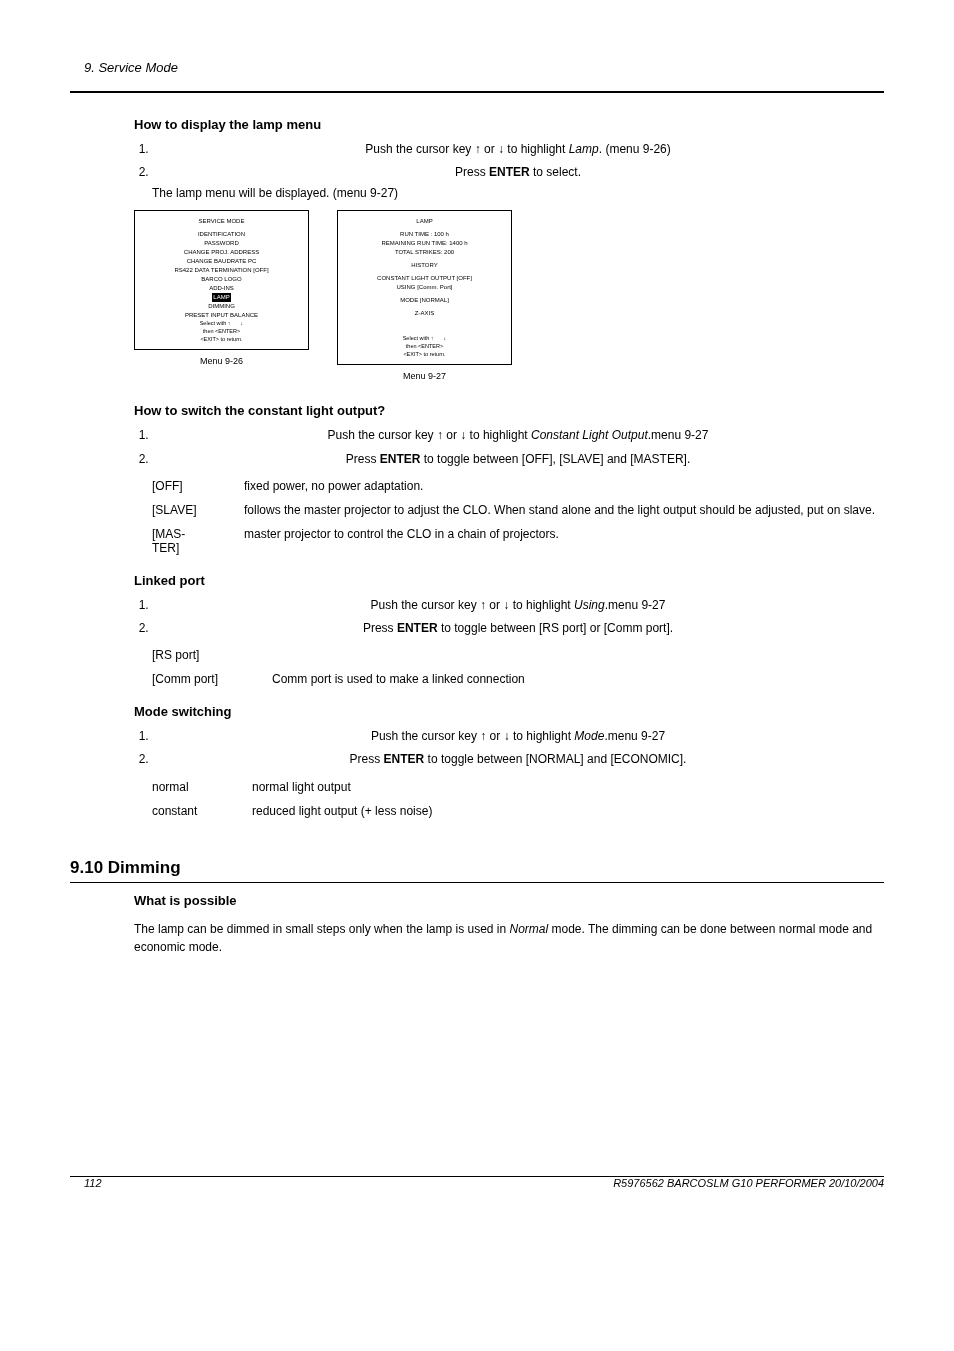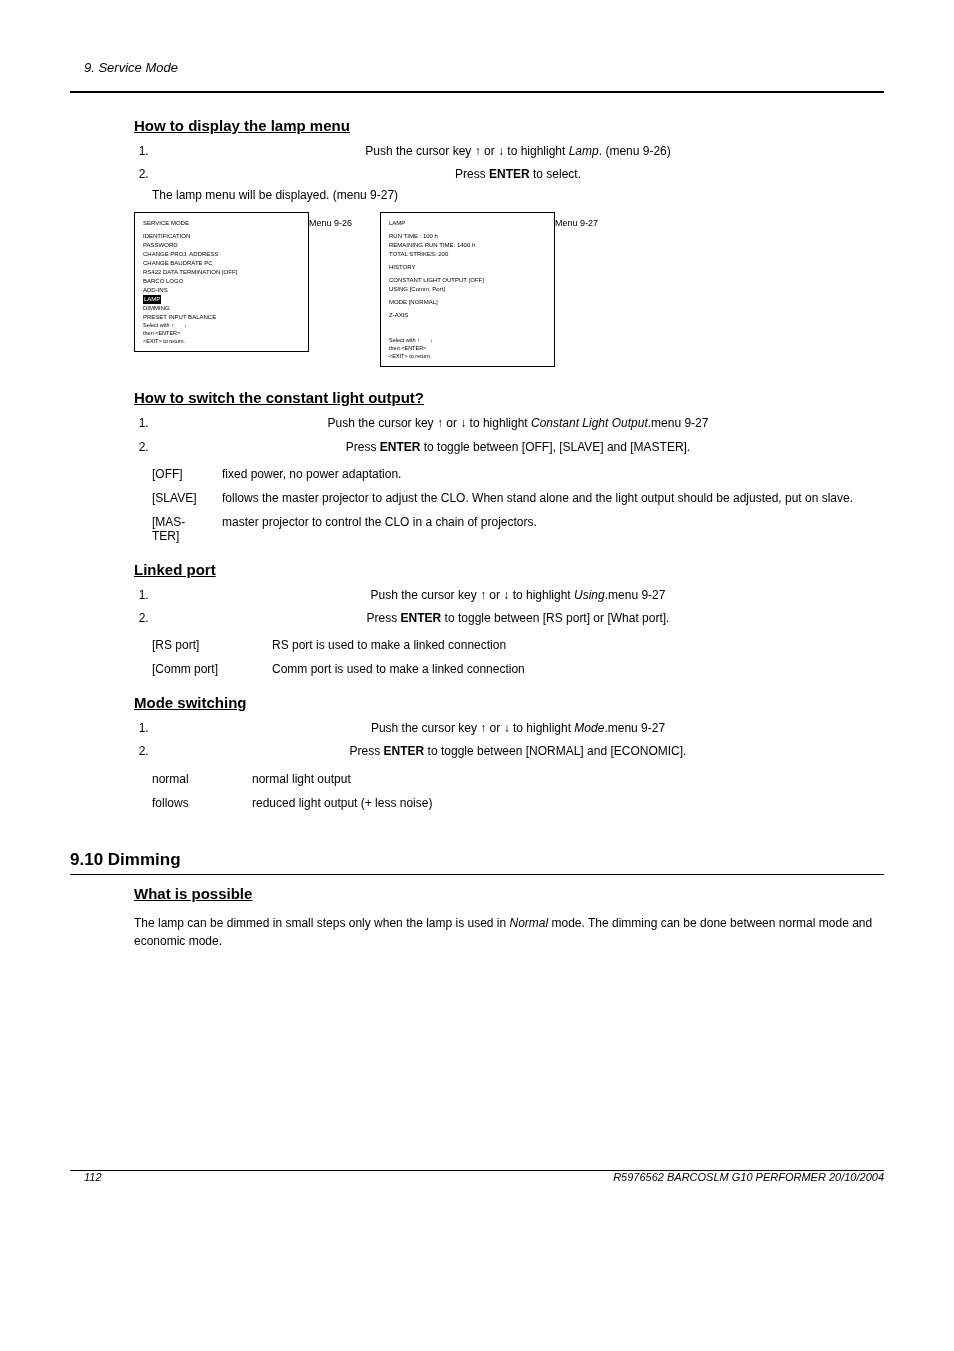--- a/index.html
+++ b/index.html
@@ -22,23 +22,22 @@
     margin-bottom: 24px;
   }
   .thin-rule {
     border-top: 1px solid #000;
     margin-top: 4px;
     margin-bottom: 10px;
   }
   .section { margin-left: 64px; margin-bottom: 18px; }
   .section-h {
     font-weight: bold;
-    font-size: 15px;
+    font-size: 13px;
     margin-bottom: 8px;
-    text-decoration: underline;
   }
   ol.steps {
     list-style: decimal;
     padding-left: 18px;
     text-align: center;
   }
   ol.steps li {
     font-size: 12px;
     line-height: 1.6;
     margin-bottom: 4px;
@@ -47,21 +46,21 @@
     margin-left: 18px;
     font-size: 12px;
     margin-bottom: 6px;
   }
   .menu-figs {
     display: flex;
     gap: 28px;
     margin-top: 10px;
     margin-bottom: 22px;
   }
-  .menu-box-wrap { display: flex; flex-direction: row; }
+  .menu-box-wrap { display: flex; flex-direction: column; text-align: center; }
   .menu-box {
     border: 1px solid #000;
     width: 175px;
     height: 140px;
     background: #fff;
     font-size: 6px;
     padding: 6px 8px;
     line-height: 1.5;
     position: relative;
     font-family: Arial, sans-serif;
@@ -75,21 +74,21 @@
     right: 8px;
     font-size: 5.5px;
   }
   .menu-box .arrows::before { content: "↑"; padding-right: 10px;}
   .menu-box .arrows::after { content: "↓"; }
   .menu-caption { font-size: 9px; margin-top: 6px; }
   .def-table { margin-top: 10px; margin-left: 18px; }
   .def-row { display: flex; margin-bottom: 10px; font-size: 12px; }
   .def-row .term { flex: 0 0 auto; }
   .def-row .desc { flex: 1; }
-  .w-off .term { width: 70px; }
+  .w-off .term { width: 92px; }
   .w-port .term { width: 120px; }
   .w-mode .term { width: 100px; }
   .h2-dimming {
     font-weight: bold;
     font-size: 17px;
     margin-top: 40px;
   }
   .footer-bar {
     display: flex;
     justify-content: space-between;
@@ -198,27 +197,26 @@
   </div>
 </div>
 
 <div class="section">
   <div class="section-h">Linked port</div>
   <ol class="steps">
     <li>
       <span>Push the cursor key ↑ or ↓ to highlight </span><i>Using</i><span>.menu 9-27</span>
     </li>
     <li>
-      <span>Press </span><b>ENTER</b><span> to toggle between [RS port] or [What port].</span>
+      <span>Press </span><b>ENTER</b><span> to toggle between [RS port] or [Comm port].</span>
     </li>
   </ol>
   <div class="def-table">
     <div class="def-row w-port">
       <div class="term">[RS port]</div>
-      <div class="desc">RS port is used to make a linked connection</div>
     </div>
     <div class="def-row w-port">
       <div class="term">[Comm port]</div>
       <div class="desc">Comm port is used to make a linked connection</div>
     </div>
   </div>
 </div>
 
 <div class="section">
   <div class="section-h">Mode switching</div>
@@ -229,21 +227,21 @@
     <li>
       <span>Press </span><b>ENTER</b><span> to toggle between [NORMAL] and [ECONOMIC].</span>
     </li>
   </ol>
   <div class="def-table">
     <div class="def-row w-mode">
       <div class="term">normal</div>
       <div class="desc">normal light output</div>
     </div>
     <div class="def-row w-mode">
-      <div class="term">follows</div>
+      <div class="term">constant</div>
       <div class="desc">reduced light output (+ less noise)</div>
     </div>
   </div>
 </div>
 
 <div>
   <div class="h2-dimming">9.10 Dimming</div>
   <div class="thin-rule"></div>
   <div class="section" style="margin-top:6px;">
     <div class="section-h">What is possible</div>

